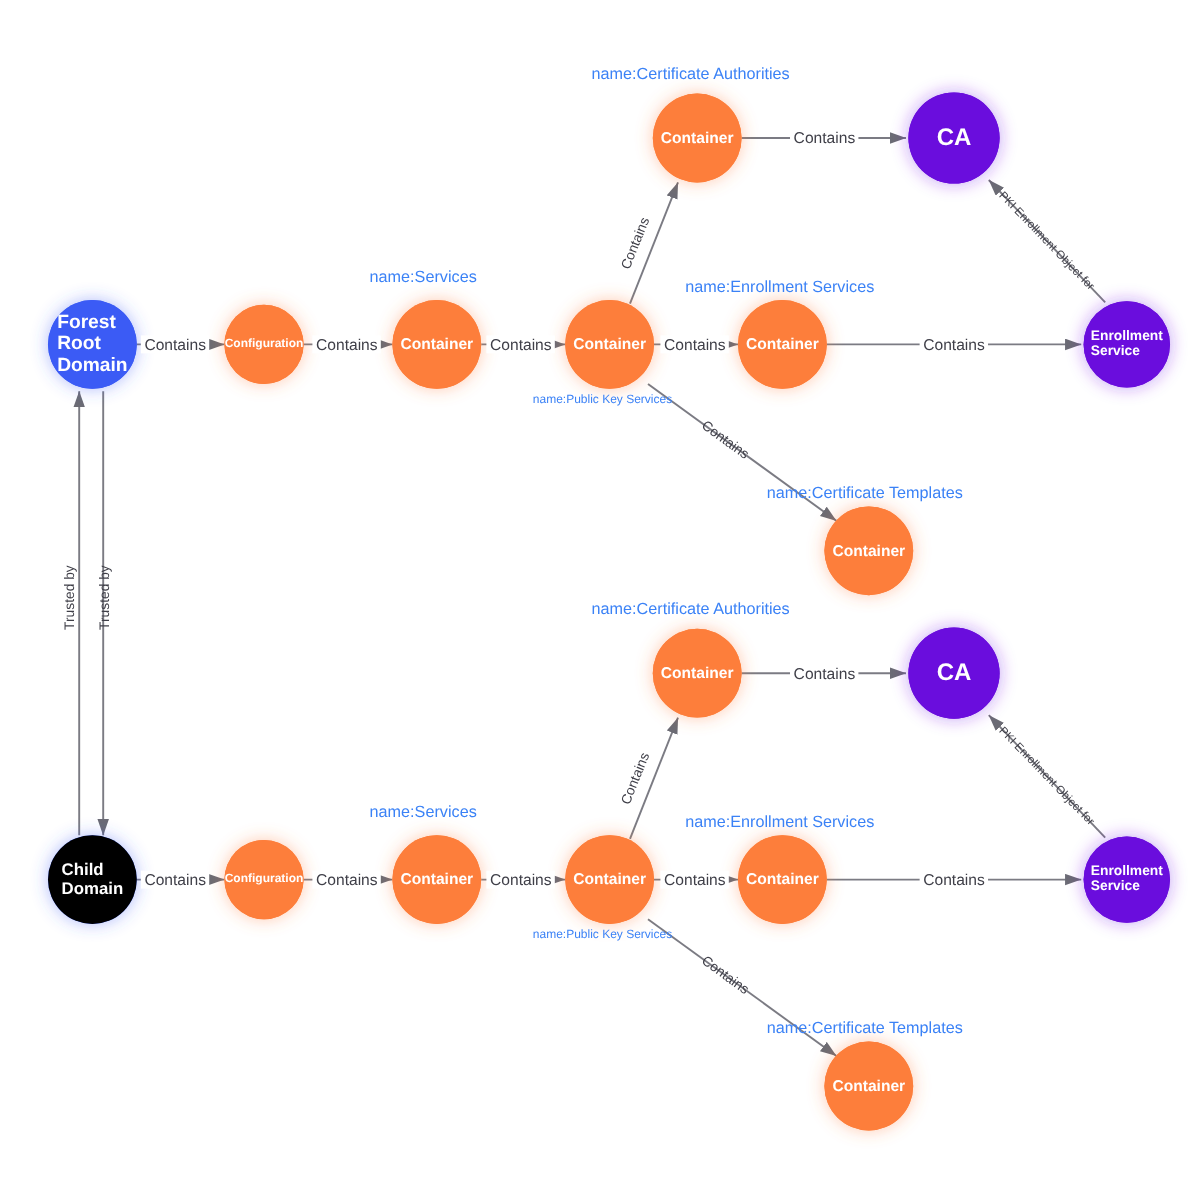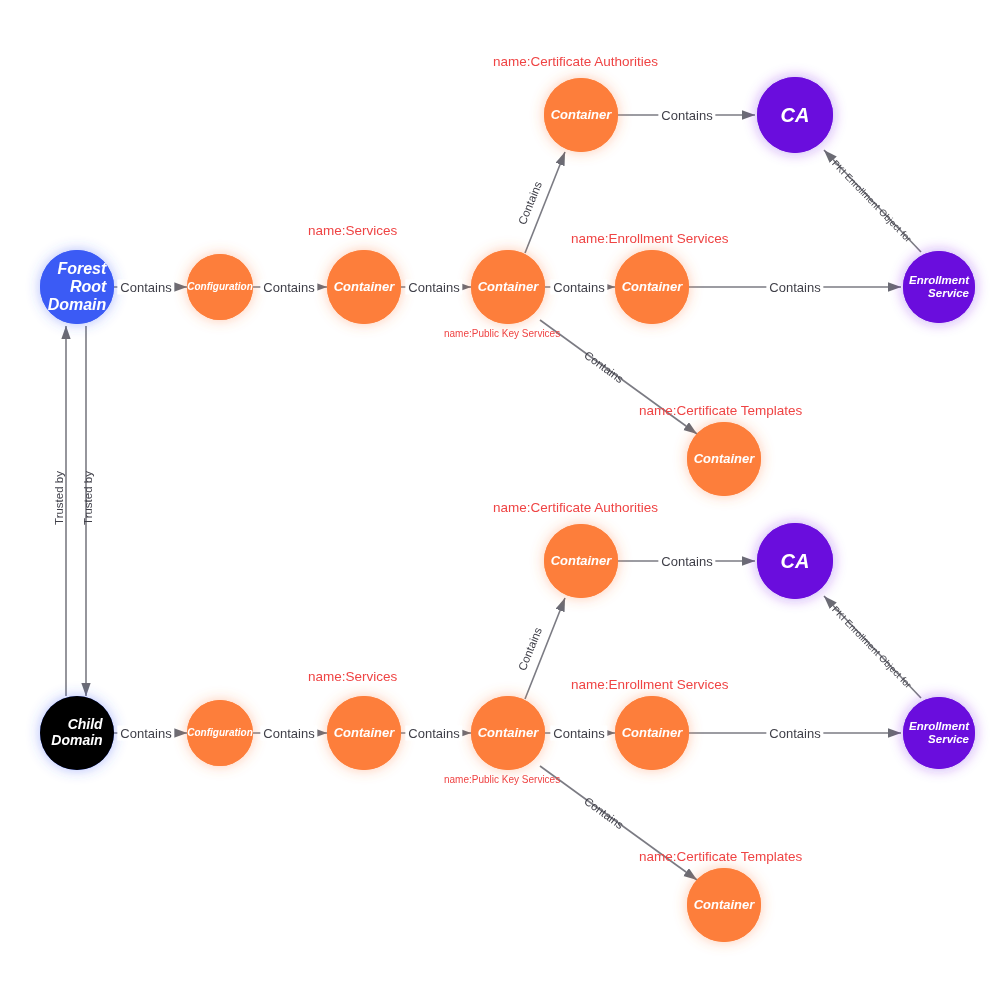--- a/index.html
+++ b/index.html
@@ -26,36 +26,35 @@
     left: 0;
     width: 1000px;
     height: 1000px;
   }
   .node {
     position: absolute;
     border-radius: 50%;
     display: flex;
     align-items: center;
     justify-content: center;
-    text-align: right;
+    text-align: left;
     color: #ffffff;
     font-weight: bold;
     line-height: 1.12;
     box-sizing: border-box;
     user-select: none;
-    font-style: italic;
   }
   .node-label-text {
     display: block;
     padding: 0 2px;
     white-space: pre-line;
   }
   .prop-label {
     position: absolute;
-    color: #ef4444;
+    color: #3b82f6;
     font-size: 13.5px;
     white-space: nowrap;
     user-select: none;
   }
   .prop-label.small {
     font-size: 10px;
   }
   .edge-label {
     position: absolute;
     color: #3f3f48;

